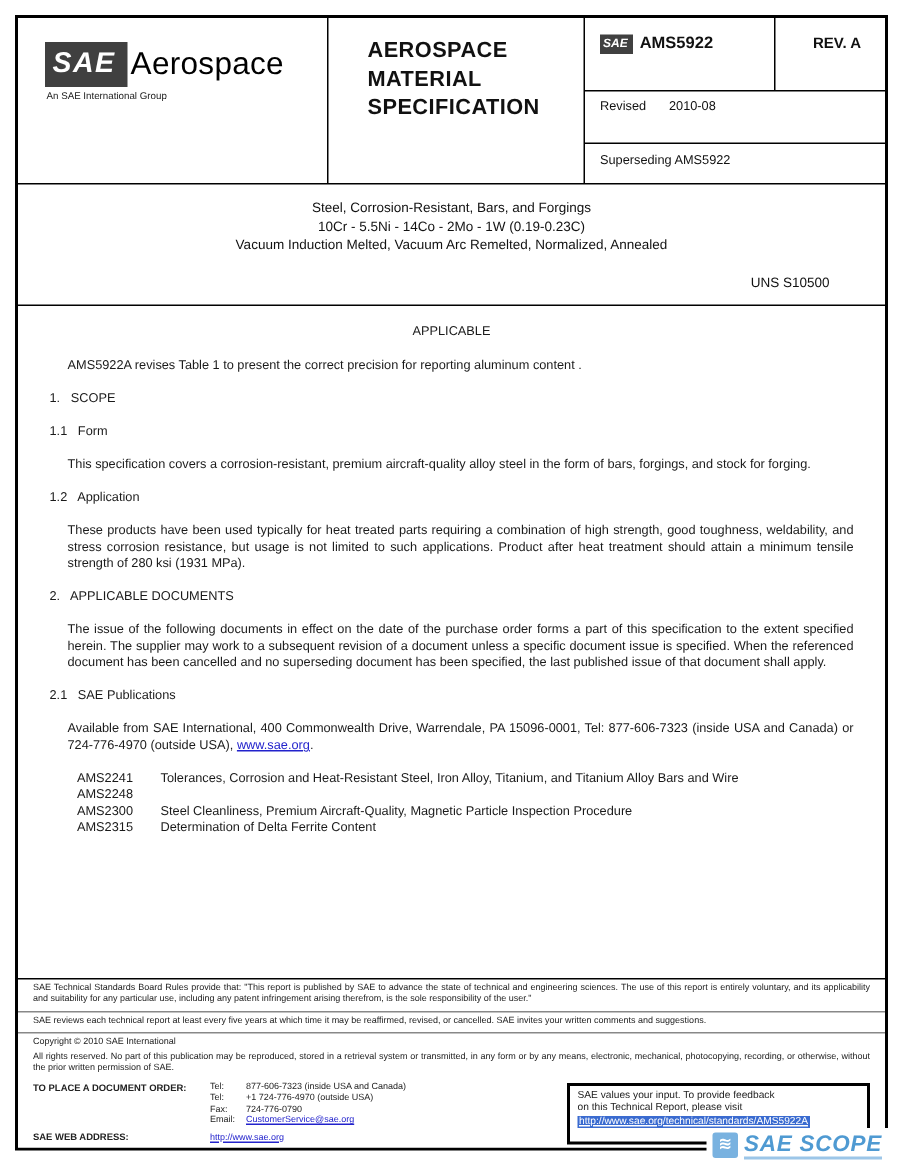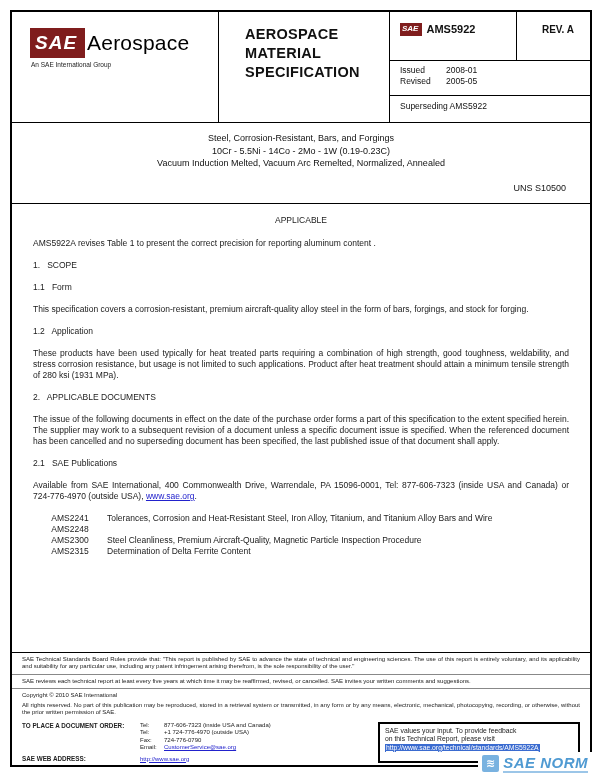--- a/index.html
+++ b/index.html
@@ -8,46 +8,46 @@
     font-family:"Liberation Sans","DejaVu Sans",sans-serif;
     color:#111;background:#fff;
   }
   .page{position:relative;width:600px;height:776px;background:#fff;overflow:hidden;}
   .doc{position:absolute;left:10px;top:10px;width:578px;height:753px;border:2px solid #000;background:#fff;}
 
   
   .hdr{display:flex;height:110px;border-bottom:1px solid #000;}
   .hdr-logo{width:182px;padding:16px 6px 0 18px;}
   .logo-row{display:flex;align-items:center;gap:2px;}
-  .sae-box{display:inline-block;background:#7f1d1d;color:#fff;font-style:italic;font-weight:bold;line-height:1;}
+  .sae-box{display:inline-block;background:#404040;color:#fff;font-style:italic;font-weight:bold;line-height:1;}
   .sae-box.lg{font-size:19px;padding:5px 8px 6px 5px;letter-spacing:1px;}
   .sae-box.sm{font-size:8px;padding:2px 4px 3px 2px;}
   .aero{font-size:21px;color:#000;letter-spacing:0.2px;}
   .tagline{font-size:6.5px;color:#222;margin-top:3px;margin-left:1px;}
   .hdr-title{flex:1;border-left:1px solid #000;border-right:1px solid #000;
     font-size:14.5px;font-weight:bold;line-height:19px;padding:13px 0 0 26px;letter-spacing:0.3px;}
   .hdr-info{width:200px;display:flex;flex-direction:column;font-size:8.5px;}
   .info-top{flex:1;display:flex;}
   .docnum{flex:1;display:flex;align-items:flex-start;gap:4px;padding:11px 0 0 10px;}
   .num{font-weight:bold;font-size:11px;}
   .rev{width:64px;border-left:1px solid #000;font-weight:bold;font-size:10px;padding:12px 0 0 9px;text-align:center;}
   .info-dates{height:30px;border-top:1px solid #000;padding:4px 0 0 10px;}
   .date-row{display:flex;line-height:11px;}
   .date-label{width:46px;}
   .info-super{height:21px;border-top:1px solid #000;padding:5px 0 0 10px;}
 
   
   .title-block{height:71px;border-bottom:1px solid #000;text-align:center;
     padding-top:9px;font-size:9px;line-height:12.5px;position:relative;}
-  .tb-uns{position:absolute;right:24px;bottom:9px;font-size:9px;}
+  .tb-uns{position:absolute;right:37px;bottom:9px;font-size:9px;}
 
   
   .content{padding:9px 21px 0 21px;font-size:8.5px;line-height:11px;color:#1a1a1a;}
   .rationale-h{text-align:center;margin:2px 0 12px 0;}
-  .content p{margin:0 0 11px 0;text-align:justify;}
+  .content p{margin:0 0 11px 12px;text-align:justify;}
   .content .h{white-space:pre-wrap;text-align:left;margin:0 0 11px 0;}
   a.blue{color:#2222cc;text-decoration:underline;cursor:pointer;}
   .pubs{margin-top:1px;}
   .pub-row{display:flex;}
   .pub-code{width:74px;flex:none;text-align:center;}
   .pub-desc{flex:1;text-align:justify;}
 
   
   .footer{position:absolute;left:0;right:0;bottom:0;border-top:1px solid #000;
     font-size:6px;line-height:7.5px;color:#222;background:#fff;}
@@ -93,26 +93,22 @@
       <div class="hdr-info">
         <div class="info-top">
           <div class="docnum">
             <span class="sae-box sm">SAE</span>
             <span class="num">AMS5922</span>
           </div>
           <div class="rev">REV. A</div>
         </div>
         <div class="info-dates">
           <div class="date-row">
-            <span class="date-label">Issued</span>
-            <span>2008-01</span>
-          </div>
-          <div class="date-row">
             <span class="date-label">Revised</span>
-            <span>2005-05</span>
+            <span>2010-08</span>
           </div>
         </div>
         <div class="info-super">Superseding AMS5922</div>
       </div>
     </div>
 
     <div class="title-block">
       <div>Steel, Corrosion-Resistant, Bars, and Forgings</div>
       <div>10Cr - 5.5Ni - 14Co - 2Mo - 1W (0.19-0.23C)</div>
       <div>Vacuum Induction Melted, Vacuum Arc Remelted, Normalized, Annealed</div>
@@ -194,15 +190,15 @@
           <div>SAE values your input. To provide feedback</div>
           <div>on this Technical Report, please visit</div>
           <a class="fb-link">http://www.sae.org/technical/standards/AMS5922A</a>
         </div>
       </div>
     </div>
   </div>
 
   <div class="saenorm">
     <span class="sn-icon">≋</span>
-    <span class="sn-text">SAE NORM</span>
+    <span class="sn-text">SAE SCOPE</span>
   </div>
 </div>
 
 </body></html>

